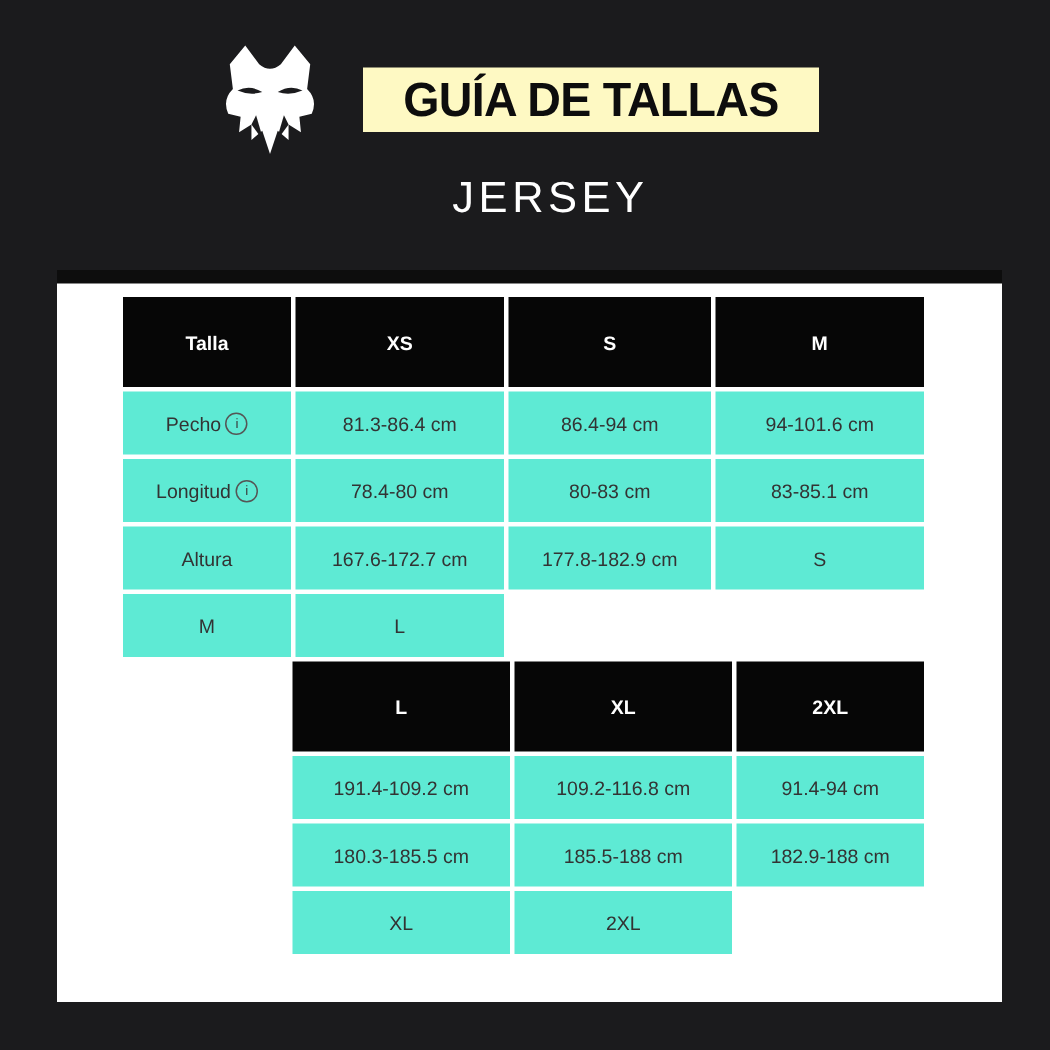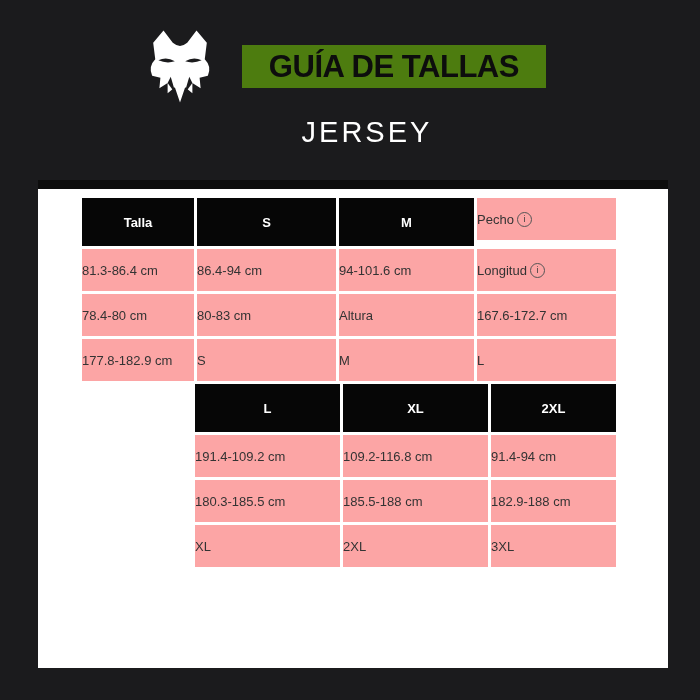--- a/index.html
+++ b/index.html
@@ -4,45 +4,45 @@
 <style>
   html,body{margin:0;padding:0;}
   body{
     width:700px;height:700px;position:relative;overflow:hidden;
     background:#1b1b1d;
     font-family:"Liberation Sans", sans-serif;
   }
   .logo{position:absolute;left:147px;top:29px;width:66px;height:75px;}
   .title-box{
     position:absolute;left:242px;top:45px;width:304px;height:43px;
-    background:#4d7c0f;display:flex;align-items:center;justify-content:center;
+    background:#fef9c3;display:flex;align-items:center;justify-content:center;
   }
   .title-text{
     font-weight:700;font-size:32px;color:#0d0d0d;letter-spacing:-0.5px;
     transform:scaleX(.97);white-space:nowrap;
   }
   .subtitle{
     position:absolute;top:116px;left:0;width:700px;box-sizing:border-box;
     padding-left:34px;text-align:center;color:#ffffff;
     font-size:29px;letter-spacing:3px;font-weight:400;
   }
   .panel{
     position:absolute;left:38px;top:189px;width:630px;height:479px;
     background:#ffffff;box-shadow:0 -9px 0 #0d0d0d;
   }
   .tbl{margin:9px 0 0 44px;width:534px;}
   .sec1{display:grid;grid-template-columns:112px 139px 135px 139px;gap:3px;}
   .sec2{display:grid;grid-template-columns:145px 145px 125px;gap:3px;margin-left:113px;margin-top:3px;}
   .hc{
     background:#060606;color:#ffffff;font-weight:700;font-size:13px;
-    height:48px;display:flex;align-items:center;justify-content:center;
+    height:60px;display:flex;align-items:center;justify-content:center;
   }
   .dc{
-    background:#fca5a5;color:#333333;font-size:13px;height:42px;
-    display:flex;align-items:center;text-align:center;
+    background:#5eead4;color:#333333;font-size:13px;height:42px;
+    display:flex;align-items:center;justify-content:center;text-align:center;
     white-space:nowrap;
   }
   .info{
     width:13px;height:13px;border:1px solid #555;border-radius:50%;
     display:inline-flex;align-items:center;justify-content:center;
     font-size:9px;color:#3a3a3a;margin-left:3px;line-height:1;flex:none;
   }
 </style>
 </head>
 <body>
@@ -61,37 +61,39 @@
   <span class="title-text">GUÍA DE TALLAS</span>
 </div>
 
 <div class="subtitle">JERSEY</div>
 
 <div class="panel">
   <div class="tbl">
 
     <div class="sec1">
       <div class="hc">Talla</div>
+      <div class="hc">XS</div>
       <div class="hc">S</div>
       <div class="hc">M</div>
 
       <div class="dc">
         <span>Pecho</span>
         <span class="info">i</span>
       </div>
       <div class="dc">81.3-86.4 cm</div>
       <div class="dc">86.4-94 cm</div>
       <div class="dc">94-101.6 cm</div>
 
       <div class="dc">
         <span>Longitud</span>
         <span class="info">i</span>
       </div>
       <div class="dc">78.4-80 cm</div>
       <div class="dc">80-83 cm</div>
+      <div class="dc">83-85.1 cm</div>
 
       <div class="dc">Altura</div>
       <div class="dc">167.6-172.7 cm</div>
       <div class="dc">177.8-182.9 cm</div>
 
       <div class="dc">S</div>
       <div class="dc">M</div>
       <div class="dc">L</div>
     </div>
 
@@ -104,17 +106,16 @@
       <div class="dc">109.2-116.8 cm</div>
 
       <div class="dc">91.4-94 cm</div>
 
       <div class="dc">180.3-185.5 cm</div>
       <div class="dc">185.5-188 cm</div>
       <div class="dc">182.9-188 cm</div>
 
       <div class="dc">XL</div>
       <div class="dc">2XL</div>
-      <div class="dc">3XL</div>
     </div>
 
   </div>
 </div>
 
 </body></html>

